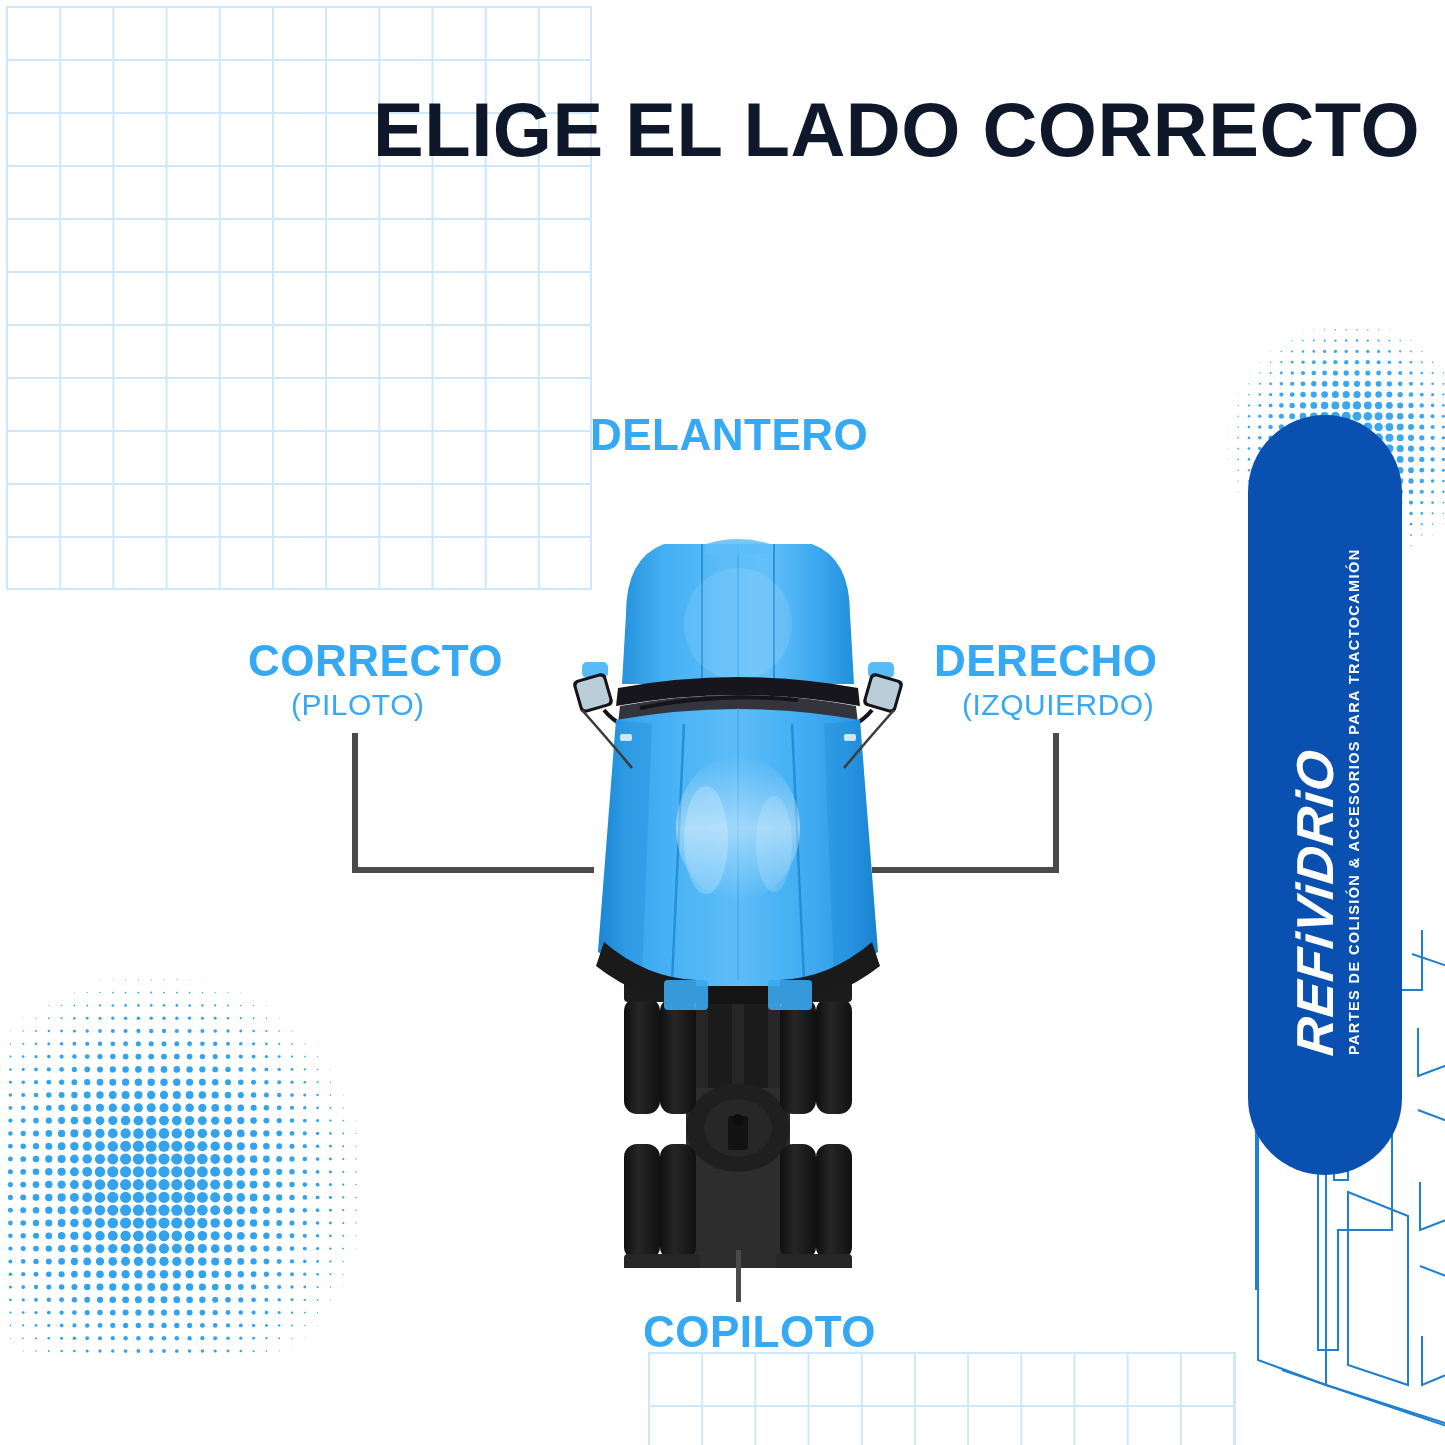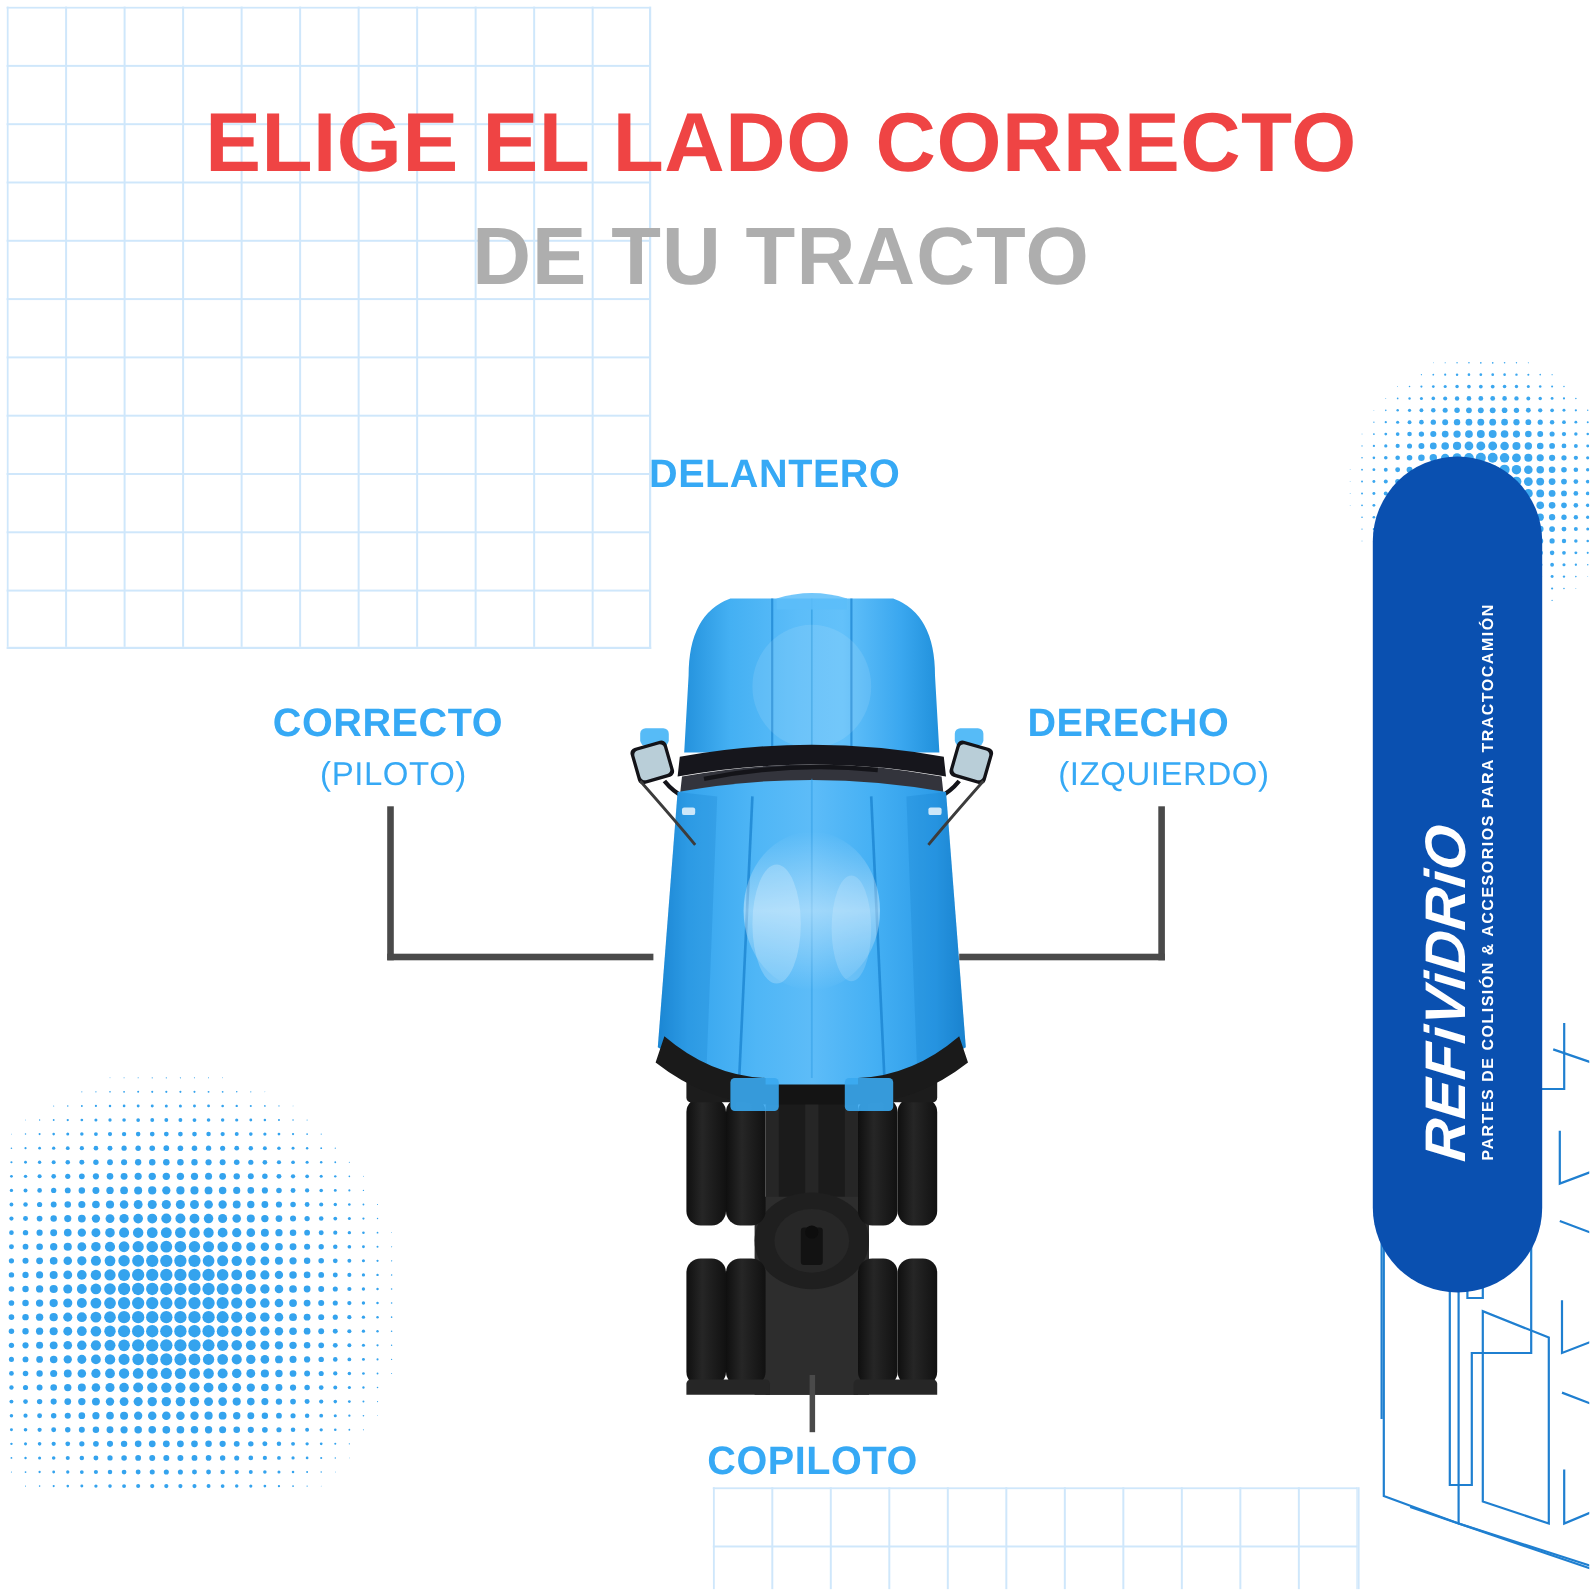--- a/index.html
+++ b/index.html
@@ -46,45 +46,45 @@
   
   .halftone { position: absolute; pointer-events: none; }
   #halftone-bottom-left { left: -60px; top: 935px; width: 430px; height: 420px; }
   #halftone-badge { left: 1222px; top: 292px; width: 230px; height: 300px; }
 
   
   #title-line-1 {
     position: absolute;
     left: 0; top: 92px;
     width: 1420px;
-    text-align: center;
+    text-align: right;
     font-size: 76px;
     font-weight: 700;
     letter-spacing: 0.5px;
-    color: #ef4444;
+    color: #0f172a;
     line-height: 1.0;
     white-space: nowrap;
   }
   #title-line-2 {
     position: absolute;
     left: 0; top: 196px;
     width: 1420px;
     text-align: center;
     font-size: 74px;
     font-weight: 700;
     letter-spacing: 1px;
     color: #aeaeae;
     line-height: 1.0;
     white-space: nowrap;
   }
 
   
   .callout-main {
     position: absolute;
-    font-size: 36px;
+    font-size: 44px;
     font-weight: 700;
     color: #36a9f5;
     letter-spacing: 0.5px;
     white-space: nowrap;
   }
   .callout-sub {
     position: absolute;
     font-size: 30px;
     font-weight: 400;
     color: #36a9f5;
@@ -1436,21 +1436,20 @@
       <circle cx="232.20" cy="145.80" r="1.20" fill="#3ba7ef"></circle>
       <circle cx="232.20" cy="156.60" r="1.21" fill="#3ba7ef"></circle>
       <circle cx="232.20" cy="167.40" r="1.16" fill="#3ba7ef"></circle>
       <circle cx="232.20" cy="178.20" r="1.07" fill="#3ba7ef"></circle>
       <circle cx="232.20" cy="189.00" r="0.93" fill="#3ba7ef"></circle>
       <circle cx="232.20" cy="199.80" r="0.76" fill="#3ba7ef"></circle>
       <circle cx="232.20" cy="210.60" r="0.54" fill="#3ba7ef"></circle>
     </svg>
 
   <div id="title-line-1">ELIGE EL LADO CORRECTO</div>
-  <div id="title-line-2">DE TU TRACTO</div>
 
   <svg id="truck" viewBox="0 0 340 740">
     <defs>
       <linearGradient id="gBody" x1="0" y1="0" x2="1" y2="0">
         <stop offset="0" stop-color="#1f8bd8"></stop>
         <stop offset="0.10" stop-color="#36a5ee"></stop>
         <stop offset="0.32" stop-color="#4fb6f6"></stop>
         <stop offset="0.50" stop-color="#5dbcf8"></stop>
         <stop offset="0.70" stop-color="#45b0f4"></stop>
         <stop offset="0.90" stop-color="#2d9ce8"></stop>

